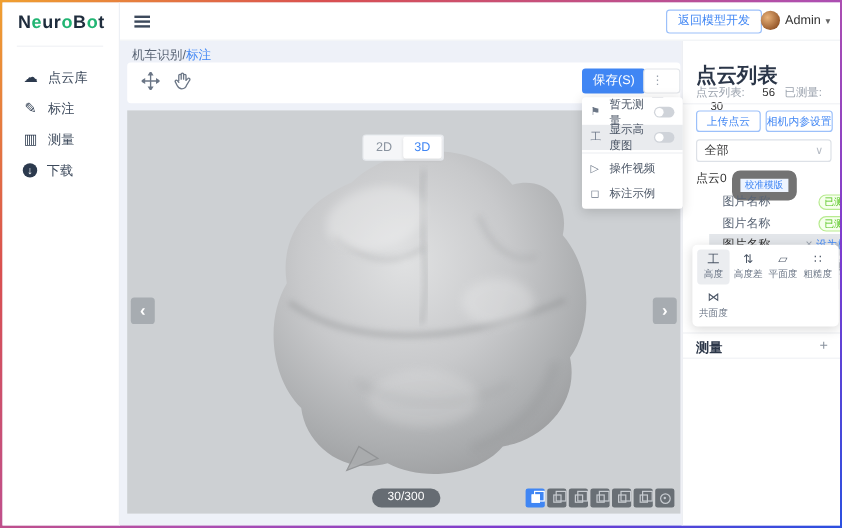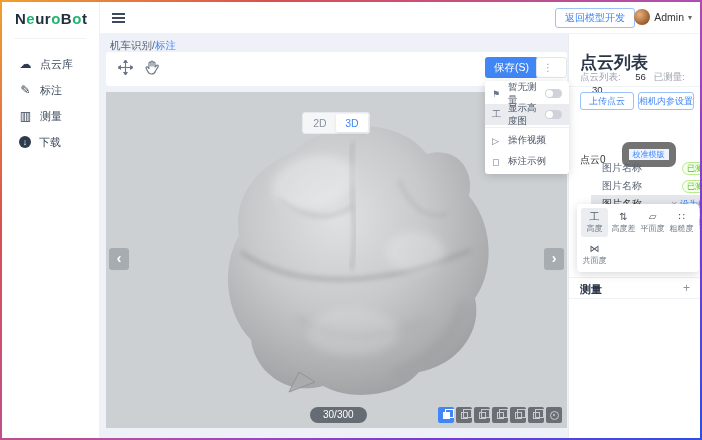--- a/index.html
+++ b/index.html
@@ -69,21 +69,21 @@
 
   
   .rpanel { left:566px; top:32px; right:0; bottom:0; background:#fff; border-left:1px solid #e9ecf1; z-index:3; }
   .rp-title { position:absolute; left:11px; top:17px; font-size:17px; font-weight:bold; color:#2b3648; }
   .rp-stats { position:absolute; left:11px; top:37px; font-size:9.5px; color:#9aa2ad; }
   .rp-stats b { color:#333; font-weight:normal;margin-left:12px; }
   .rp-div1 { position:absolute; left:0; top:52px; width:100%; border-top:1px solid #f0f2f5; }
   .rp-btn { position:absolute; top:58px; height:18px; font-size:9px; color:#4086f4; border:1px solid #9cc0fa; background:#fff; border-radius:3px; line-height:16px; text-align:center; cursor:pointer; }
   .rp-select { position:absolute; left:11px; top:82px; width:113px; height:19px; border:1px solid #dde1e7; border-radius:3px; font-size:10px; color:#333; line-height:17px; padding:0 6px; cursor:pointer; background:#fff; }
   .rp-select .chev { float:right; color:#b4bac3; font-size:9px; }
-  .group-row { position:absolute; left:11px; top:108px; font-size:10px; color:#333; display:flex; align-items:flex-end; gap:16px; }
+  .group-row { position:absolute; left:11px; top:108px; font-size:10px; color:#333; display:flex; align-items:flex-start; gap:4px; }
   .badge { font-size:8px; line-height:11px; padding:0 4px; border-radius:7px; white-space:nowrap; }
   .badge.blue { color:#4086f4; background:#edf4ff; border:7px solid #737373; }
   .badge.green { color:#52c41a; background:#f6ffed; border:1px solid #b7eb8f; }
   .badge.gray { color:#a8aeb8; background:#f7f8fa; border:1px solid #e2e5ea; }
   .list-row { position:absolute; left:0; width:133px; height:18px; display:flex; align-items:center; padding:0 8px 0 11px; font-size:10px; color:#5a6575; cursor:pointer;margin-left:22px; }
   .list-row .nm { flex:1; }
   .list-row.sel { background:#e3e6ea; color:#333; }
   .row-x { color:#98a0ab; font-size:10px; margin-right:3px; }
   .row-action { color:#4086f4; font-size:9px; }
   .scroll-thumb { position:absolute; right:1px; top:168px; width:3px; height:40px; background:#c2c8d2; border-radius:2px; }
@@ -253,20 +253,24 @@
     <div class="rp-title">点云列表</div>
     <div class="rp-stats">
       <span>点云列表:</span>
       <b>56</b>&nbsp;&nbsp;
       <span>已测量:</span>
       <b>30</b>
     </div>
     <div class="rp-div1"></div>
     <div class="rp-btn" style="left:11px;width:54px">上传点云</div>
     <div class="rp-btn" style="left:69px;width:56px">相机内参设置</div>
+    <div class="rp-select">
+      <span>全部</span>
+      <span class="chev">∨</span>
+    </div>
     <div class="group-row">
       <span>点云0</span>
       <span class="badge blue">校准模版</span>
     </div>
     <div class="list-row" style="top:125px">
       <span class="nm">图片名称</span>
       <span class="badge green">已测量</span>
     </div>
     <div class="list-row" style="top:143px">
       <span class="nm">图片名称</span>

